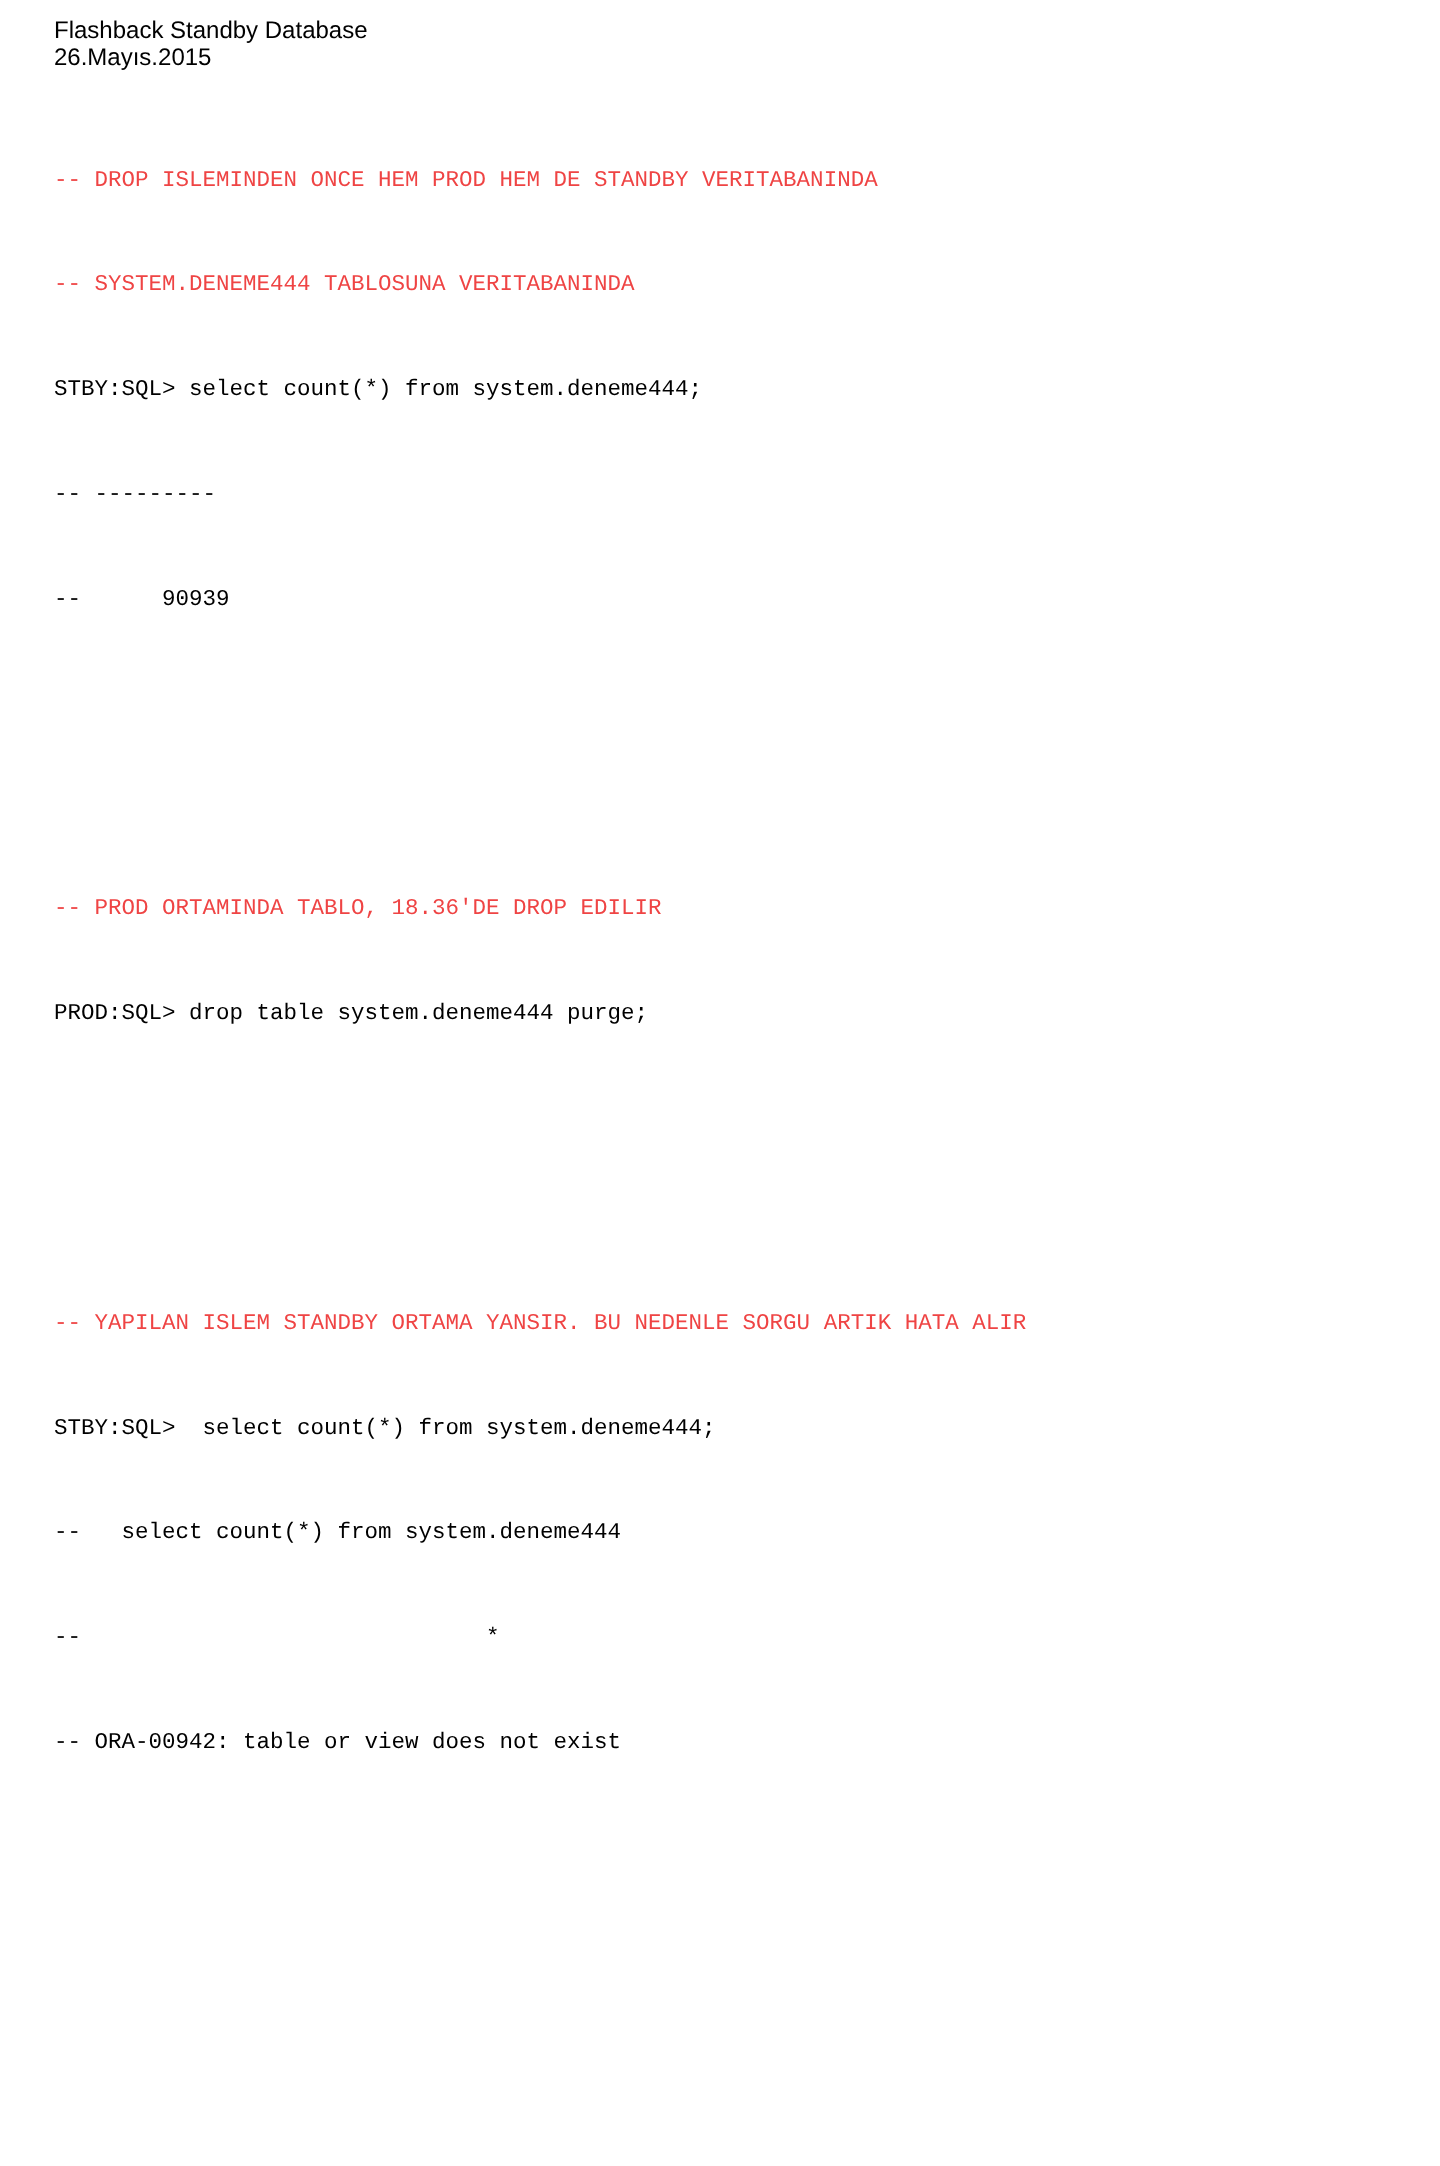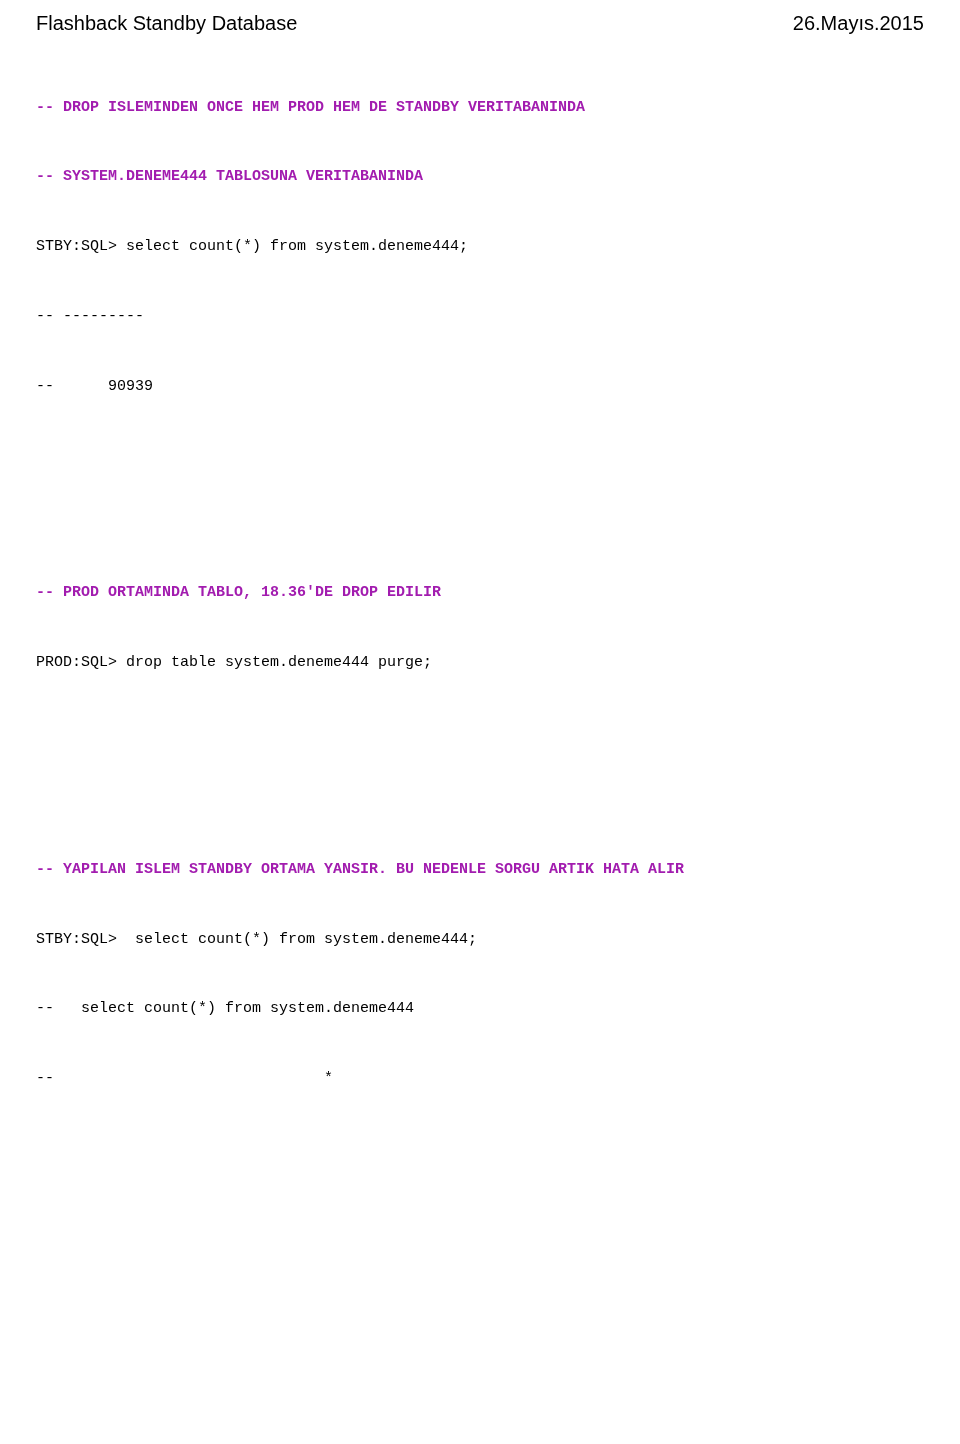--- a/index.html
+++ b/index.html
@@ -13,31 +13,32 @@
   .page {
     width: 960px;
     min-height: 1444px;
     box-sizing: border-box;
     padding: 12px 36px 20px 36px;
     position: relative;
   }
   .hdr {
     display: flex;
     justify-content: space-between;
-    font-size: 20px;
+    font-size: 16px;
     margin-bottom: 14px;
+    flex-direction: column;
   }
   .code {
     font-family: "Courier New", Courier, monospace;
     font-size: 15px;
     line-height: 1.55;
     white-space: pre-wrap;
   }
   .code div { min-height: 1em; }
-  .green { color: #a21caf; font-weight: bold; }
+  .green { color: #ef4444; }
   .spacer2 { height: 44px; }
 </style>
 </head>
 <body>
 
 <div class="page">
 
   <div class="hdr">
     <span>Flashback Standby Database</span>
     <span>26.Mayıs.2015</span>
@@ -54,20 +55,21 @@
 
     <div class="green">-- PROD ORTAMINDA TABLO, 18.36'DE DROP EDILIR</div>
     <div>PROD:SQL&gt; drop table system.deneme444 purge;</div>
 
     <div class="spacer2"></div>
 
     <div class="green">-- YAPILAN ISLEM STANDBY ORTAMA YANSIR. BU NEDENLE SORGU ARTIK HATA ALIR</div>
     <div>STBY:SQL&gt;  select count(*) from system.deneme444;</div>
     <div>--   select count(*) from system.deneme444</div>
     <div>--                              *</div>
+    <div>-- ORA-00942: table or view does not exist</div>
 
     <div class="spacer2"></div>
 
     
     
     
 
     
 
     

